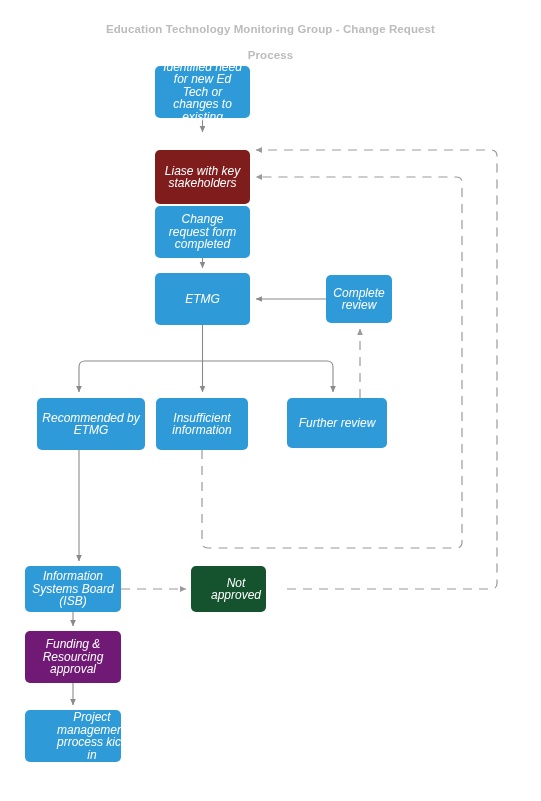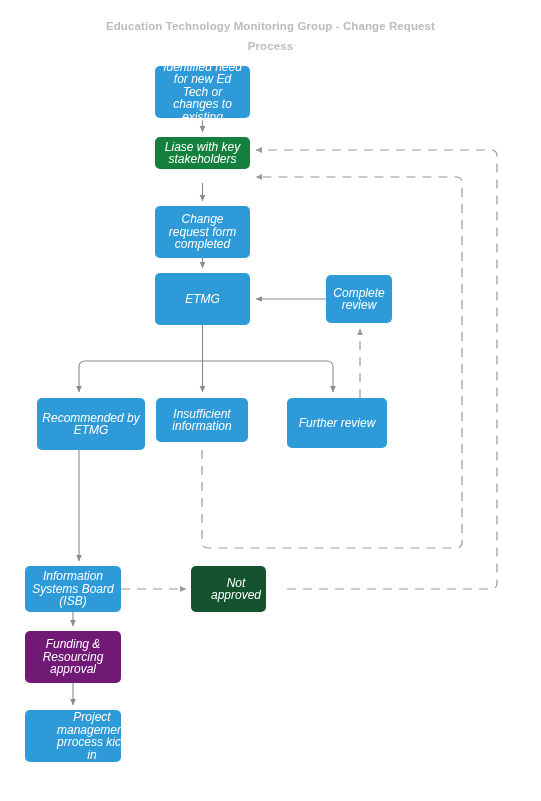--- a/index.html
+++ b/index.html
@@ -8,21 +8,21 @@
     width:541px;height:801px;
     background:#ffffff;
     font-family:"Liberation Sans","DejaVu Sans",sans-serif;
     overflow:hidden;
   }
   #canvas{position:relative;width:541px;height:801px;}
 
   .title{
     position:absolute;left:0;top:16px;width:541px;
     text-align:center;
-    font-size:11.5px;font-weight:bold;line-height:20px;
+    font-size:11.5px;font-weight:bold;line-height:26px;
     color:#bcbcbc;
     letter-spacing:.1px;
     padding:0 95px;
     box-sizing:border-box;
   }
 
   .node{
     position:absolute;
     background:#2f9ad8;
     border-radius:5px;
@@ -79,25 +79,25 @@
     <path class="dash" d="M287,589 L491,589 Q497,589 497,583 L497,156 Q497,150 491,150 L256,150" marker-end="url(#ahd)" style="stroke: rgb(154, 154, 154);"></path>
 
     <path class="solid" d="M79,450 L79,561" marker-end="url(#ah)" style="stroke: rgb(138, 138, 138);"></path>
 
     <path class="solid" d="M73,612 L73,626" marker-end="url(#ah)" style="stroke: rgb(138, 138, 138);"></path>
 
     <path class="solid" d="M73,683 L73,705" marker-end="url(#ah)" style="stroke: rgb(138, 138, 138);"></path>
   </svg>
 
   <div class="node" style="left: 155px; top: 66px; width: 95px; height: 52px; background: rgb(47, 154, 216); color: rgb(255, 255, 255);">Identified need for new Ed Tech or changes to existing</div>
-  <div class="node" style="left: 155px; top: 137px; width: 95px; height: 32px; background: #15803d; color: rgb(255, 255, 255);">Liase with key stakeholders</div>
+  <div class="node" style="left: 155px; top: 150px; width: 95px; height: 54px; background: #7f1d1d; color: rgb(255, 255, 255);">Liase with key stakeholders</div>
   <div class="node" style="left: 155px; top: 206px; width: 95px; height: 52px; background: rgb(47, 154, 216); color: rgb(255, 255, 255);">Change request form completed</div>
   <div class="node" style="left: 155px; top: 273px; width: 95px; height: 52px; background: rgb(47, 154, 216); color: rgb(255, 255, 255);">ETMG</div>
   <div class="node" style="left: 326px; top: 275px; width: 66px; height: 48px; background: rgb(47, 154, 216); color: rgb(255, 255, 255);">Complete review</div>
   <div class="node" style="left: 25px; top: 398px; width: 108px; height: 52px; background: rgb(47, 154, 216); color: rgb(255, 255, 255); margin-left: 12px;">Recommended by ETMG</div>
-  <div class="node" style="left: 156px; top: 398px; width: 92px; height: 44px; background: rgb(47, 154, 216); color: rgb(255, 255, 255);">Insufficient information</div>
+  <div class="node" style="left: 156px; top: 398px; width: 92px; height: 52px; background: rgb(47, 154, 216); color: rgb(255, 255, 255);">Insufficient information</div>
   <div class="node" style="left: 25px; top: 566px; width: 96px; height: 46px; background: rgb(47, 154, 216); color: rgb(255, 255, 255);">Information Systems Board (ISB)</div>
   <div class="node" style="left: 287px; top: 398px; width: 100px; height: 50px; background: rgb(47, 154, 216); color: rgb(255, 255, 255);">Further review</div>
   <div class="node" style="left: 191px; top: 566px; width: 75px; height: 46px; background: #14532d; color: rgb(255, 255, 255); padding-left: 20px;">Not approved</div>
   <div class="node" style="left: 25px; top: 631px; width: 96px; height: 52px; background: #701a75; color: rgb(255, 255, 255);">Funding &amp; Resourcing approval</div>
   <div class="node" style="left: 25px; top: 710px; width: 96px; height: 52px; background: rgb(47, 154, 216); color: rgb(255, 255, 255); padding-left: 43px;">Project management prrocess kick in</div>
 
 </div>
 
 </body></html>

